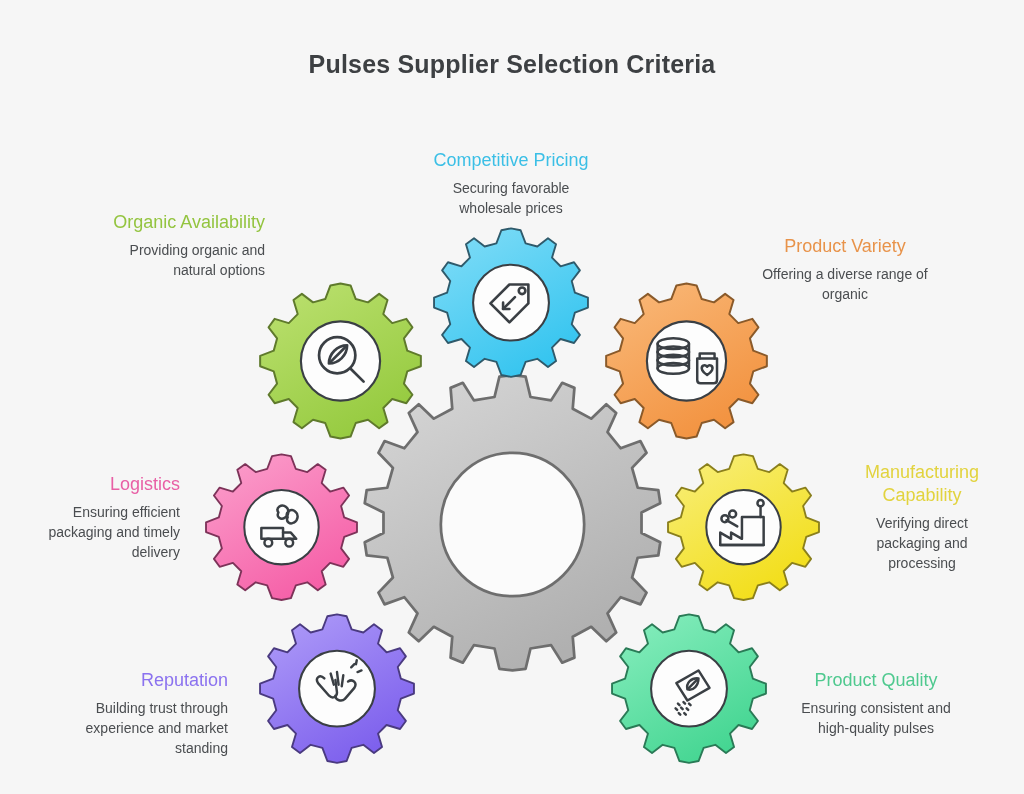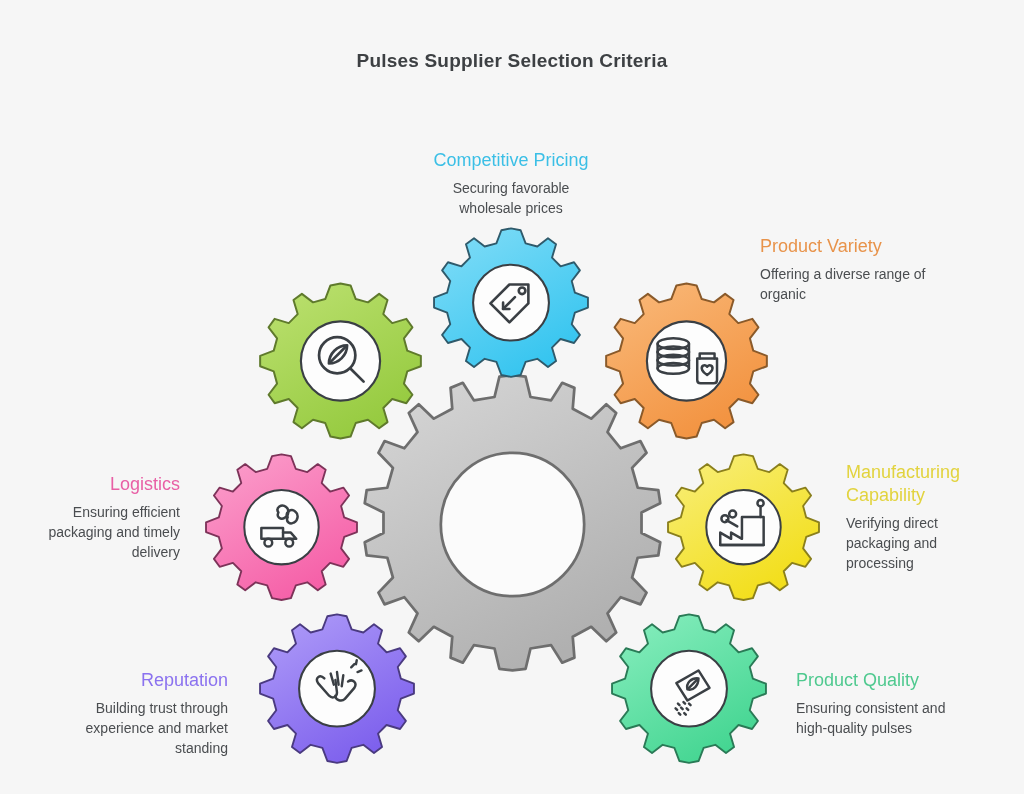--- a/index.html
+++ b/index.html
@@ -13,21 +13,21 @@
     font-family: "Liberation Sans", sans-serif;
     overflow: hidden;
     position: relative;
   }
   #page-title {
     position: absolute;
     top: 50px;
     left: 0;
     width: 1024px;
     text-align: center;
-    font-size: 19px;
+    font-size: 25px;
     font-weight: bold;
     color: #3d4043;
     letter-spacing: 0.2px;
   }
   .diagram {
     position: absolute;
     inset: 0;
   }
   .gear-svg {
     position: absolute;
@@ -43,21 +43,21 @@
     margin: 0 0 7px 0;
     line-height: 1.28;
   }
   .label-desc {
     font-size: 14px;
     color: #4a4d50;
     margin: 0;
     line-height: 1.42;
   }
   .align-right { text-align: right; }
-  .align-left  { text-align: left;  }
+  .align-left  { text-align: center;  }
   .align-center{ text-align: center;}
 </style>
 </head>
 <body>
 
 <div class="diagram">
 
   <div id="page-title">Pulses Supplier Selection Criteria</div>
 
   <svg class="gear-svg" style="left:360px; top:372px; width:305px; height:305px;" viewBox="0 0 200 200">
@@ -284,20 +284,24 @@
                M 83 122 L 85 124 M 90 121 L 92 123 M 97 122 L 99 124
                M 87 128 L 89 130 M 94 128 L 96 130"></path>
     </g>
   </svg>
 
   <div class="label-block align-center" style="left:430px; top:102px; width:162px;">
     <div class="label-title" style="color:#3bbfe6;margin-top:47px;">Competitive Pricing</div>
     <div class="label-desc">Securing favorable wholesale prices</div>
   </div>
 
+  <div class="label-block align-right" style="left:105px; top:211px; width:160px;">
+    <div class="label-title" style="color:#93c43f;">Organic Availability</div>
+    <div class="label-desc">Providing organic and natural options</div>
+  </div>
 
   <div class="label-block align-left" style="left:760px; top:235px; width:170px;">
     <div class="label-title" style="color:#e8934a;">Product Variety</div>
     <div class="label-desc">Offering a diverse range of organic</div>
   </div>
 
   <div class="label-block align-right" style="left:25px; top:473px; width:155px;">
     <div class="label-title" style="color:#e85fa5;">Logistics</div>
     <div class="label-desc">Ensuring efficient packaging and timely delivery</div>
   </div>

